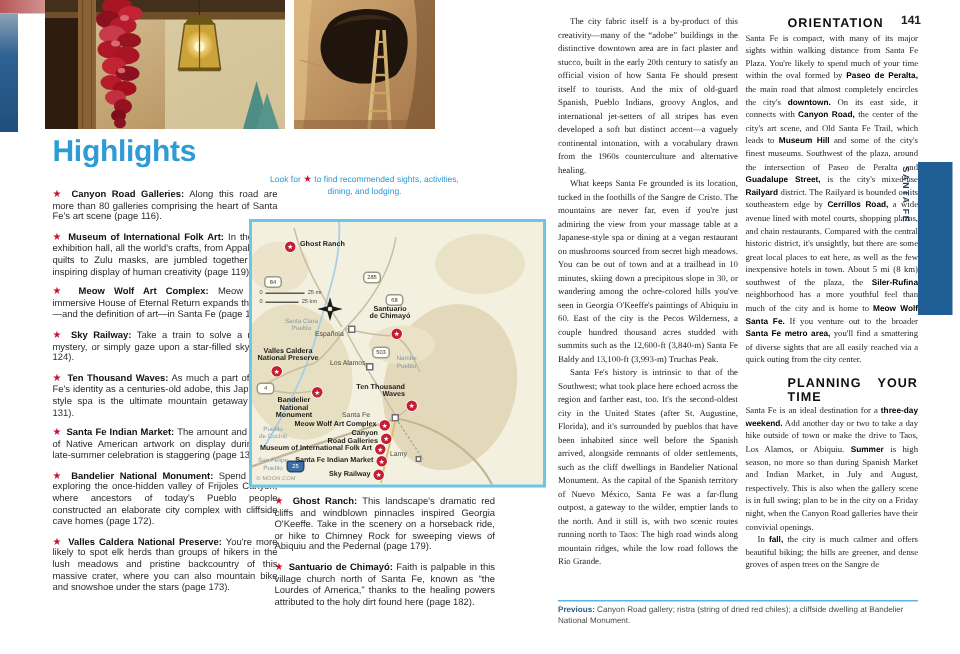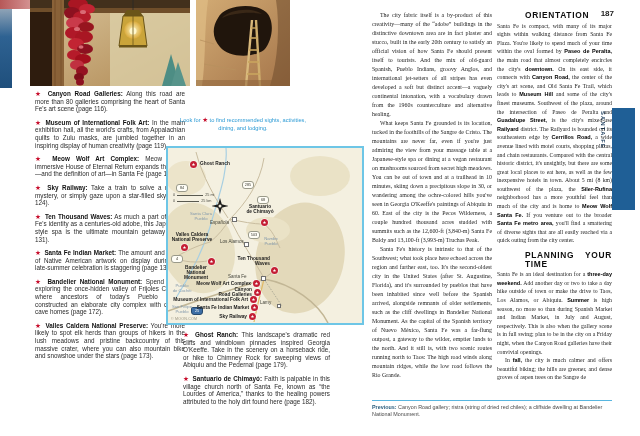--- a/index.html
+++ b/index.html
@@ -156,25 +156,26 @@
         <line x1="53" y1="50" x2="62" y2="50" stroke="#caa55e" stroke-width="1.6"></line>
         <line x1="54" y1="38" x2="61" y2="38" stroke="#caa55e" stroke-width="1.6"></line>
         <line x1="55" y1="28" x2="60" y2="28" stroke="#caa55e" stroke-width="1.4"></line>
       </g>
       <line x1="8" y1="64" x2="40" y2="70" stroke="#b8905e" stroke-width="0.8"></line>
       <line x1="4" y1="40" x2="18" y2="44" stroke="#b8905e" stroke-width="0.8"></line>
       <rect y="80" width="94" height="6" fill="#8a5f38" opacity="0.5"></rect>
     </svg>
   </div>
 
-  <div class="pagenum">187</div>
+  <div class="pagenum">141</div>
   <div class="tab-label">SANTA FE</div>
   <div class="tab-block"></div>
 
   <div class="hl-col">
+    <h1>Highlights</h1>
     <div class="hl-item"><span class="star">★</span> <b>Canyon Road Galleries:</b> <span>Along this road are more than 80 galleries comprising the heart of Santa Fe's art scene (page 116).</span></div>
     <div class="hl-item"><span class="star">★</span> <b>Museum of International Folk Art:</b> <span>In the main exhibition hall, all the world's crafts, from Appalachian quilts to Zulu masks, are jumbled together in an inspiring display of human creativity (page 119).</span></div>
     <div class="hl-item"><span class="star">★</span> <b>Meow Wolf Art Complex:</b> <span>Meow Wolf's immersive House of Eternal Return expands the mind—and the definition of art—in Santa Fe (page 122).</span></div>
     <div class="hl-item"><span class="star">★</span> <b>Sky Railway:</b> <span>Take a train to solve a murder mystery, or simply gaze upon a star-filled sky (page 124).</span></div>
     <div class="hl-item"><span class="star">★</span> <b>Ten Thousand Waves:</b> <span>As much a part of Santa Fe's identity as a centuries-old adobe, this Japanese-style spa is the ultimate mountain getaway (page 131).</span></div>
     <div class="hl-item"><span class="star">★</span> <b>Santa Fe Indian Market:</b> <span>The amount and quality of Native American artwork on display during this late-summer celebration is staggering (page 137).</span></div>
     <div class="hl-item"><span class="star">★</span> <b>Bandelier National Monument:</b> <span>Spend a day exploring the once-hidden valley of Frijoles Canyon, where ancestors of today's Pueblo people constructed an elaborate city complex with cliffside cave homes (page 172).</span></div>
     <div class="hl-item"><span class="star">★</span> <b>Valles Caldera National Preserve:</b> <span>You're more likely to spot elk herds than groups of hikers in the lush meadows and pristine backcountry of this massive crater, where you can also mountain bike and snowshoe under the stars (page 173).</span></div>
   </div>
 

